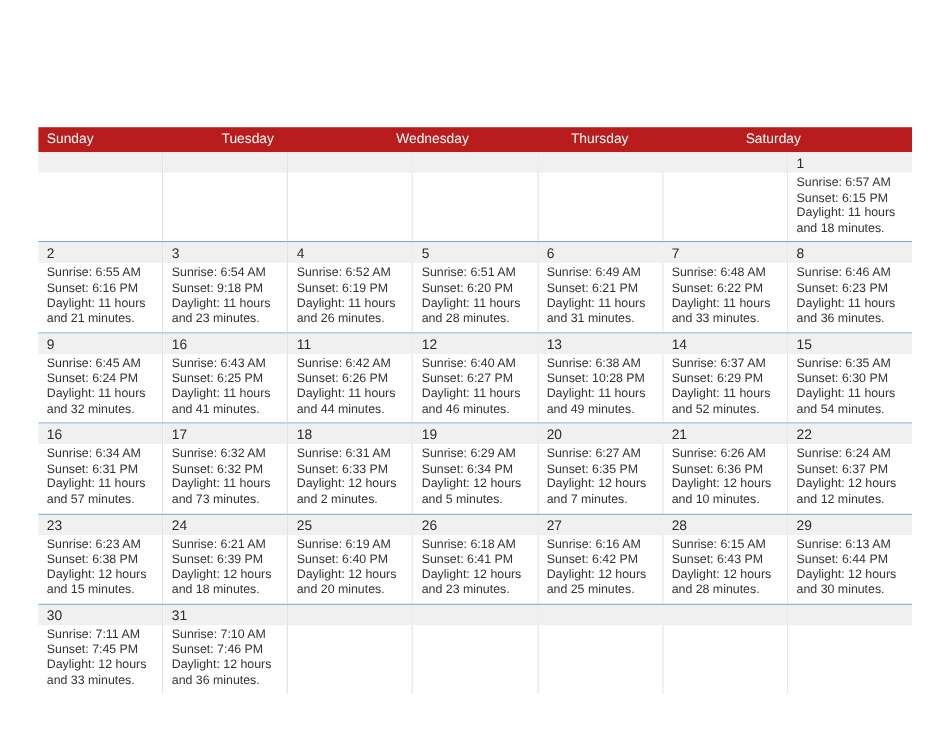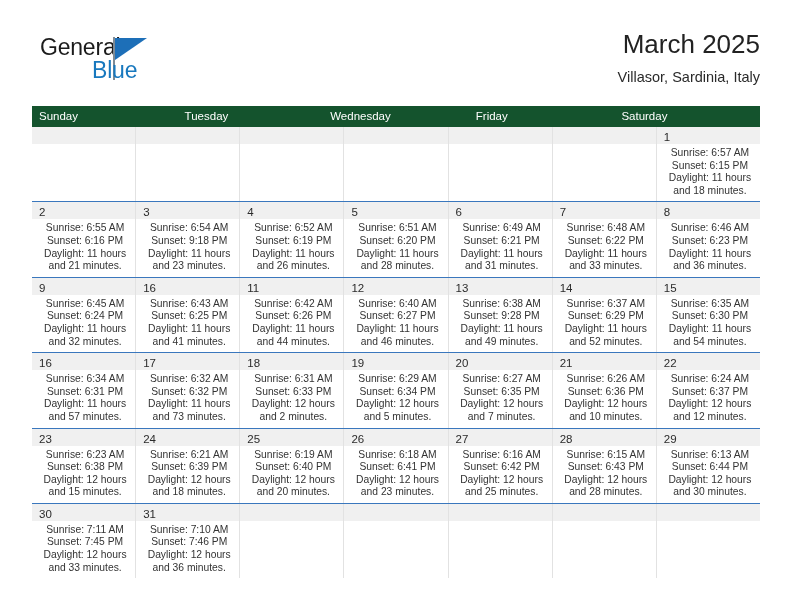--- a/index.html
+++ b/index.html
@@ -94,21 +94,21 @@
 
   
   .calendar {
     position: absolute;
     left: 32px;
     top: 106px;
     width: 728px;
   }
   .dow-row {
     display: flex;
-    background: #14532d;
+    background: #b91c1c;
     height: 21px;
   }
   .dow {
     flex: 1 1 0;
     color: #ffffff;
     font-size: 11.5px;
     line-height: 21px;
     padding-left: 7px;
     box-sizing: border-box;
     white-space: nowrap;
@@ -144,59 +144,43 @@
   .cell.empty .daynum-band {
     background: #f0f0f0;
   }
   .daynum {
     font-size: 11.5px;
     line-height: 17px;
     color: #2b2b2b;
   }
   .cell-body {
     padding: 3px 4px 4px 7px;
-    text-align: center;
   }
   .cell-line {
     font-size: 10.3px;
     line-height: 12.6px;
     color: #333333;
     white-space: nowrap;
   }
   .cell.empty .cell-body {
     min-height: 50px;
   }
 </style>
 </head>
 <body>
 
 <div class="page">
 
-  <div class="header">
-
-    <div class="logo">
-      <span class="logo-general">General</span>
-      <span class="logo-pole"></span>
-      <span class="logo-flag"></span>
-      <span class="logo-blue">Blue</span>
-    </div>
-
-    <div class="title-block">
-      <div class="cal-title">March 2025</div>
-      <div class="cal-subtitle">Villasor, Sardinia, Italy</div>
-    </div>
-
-  </div>
 
   <div class="calendar">
     <div class="dow-row" id="dow-row">
         <div class="dow">Sunday</div>
         <div class="dow">Tuesday</div>
         <div class="dow">Wednesday</div>
-        <div class="dow">Friday</div>
+        <div class="dow">Thursday</div>
         <div class="dow">Saturday</div>
       </div>
     <div id="weeks-container">
         <div class="week">
           <div class="cell empty">
             <div class="daynum-band"><span class="daynum"></span></div>
             <div class="cell-body"></div>
           </div>
           <div class="cell empty">
             <div class="daynum-band"><span class="daynum"></span></div>
@@ -327,21 +311,21 @@
               <div class="cell-line">Sunrise: 6:40 AM</div>
               <div class="cell-line">Sunset: 6:27 PM</div>
               <div class="cell-line">Daylight: 11 hours</div>
               <div class="cell-line">and 46 minutes.</div>
             </div>
           </div>
           <div class="cell">
             <div class="daynum-band"><span class="daynum">13</span></div>
             <div class="cell-body">
               <div class="cell-line">Sunrise: 6:38 AM</div>
-              <div class="cell-line">Sunset: 9:28 PM</div>
+              <div class="cell-line">Sunset: 10:28 PM</div>
               <div class="cell-line">Daylight: 11 hours</div>
               <div class="cell-line">and 49 minutes.</div>
             </div>
           </div>
           <div class="cell">
             <div class="daynum-band"><span class="daynum">14</span></div>
             <div class="cell-body">
               <div class="cell-line">Sunrise: 6:37 AM</div>
               <div class="cell-line">Sunset: 6:29 PM</div>
               <div class="cell-line">Daylight: 11 hours</div>

